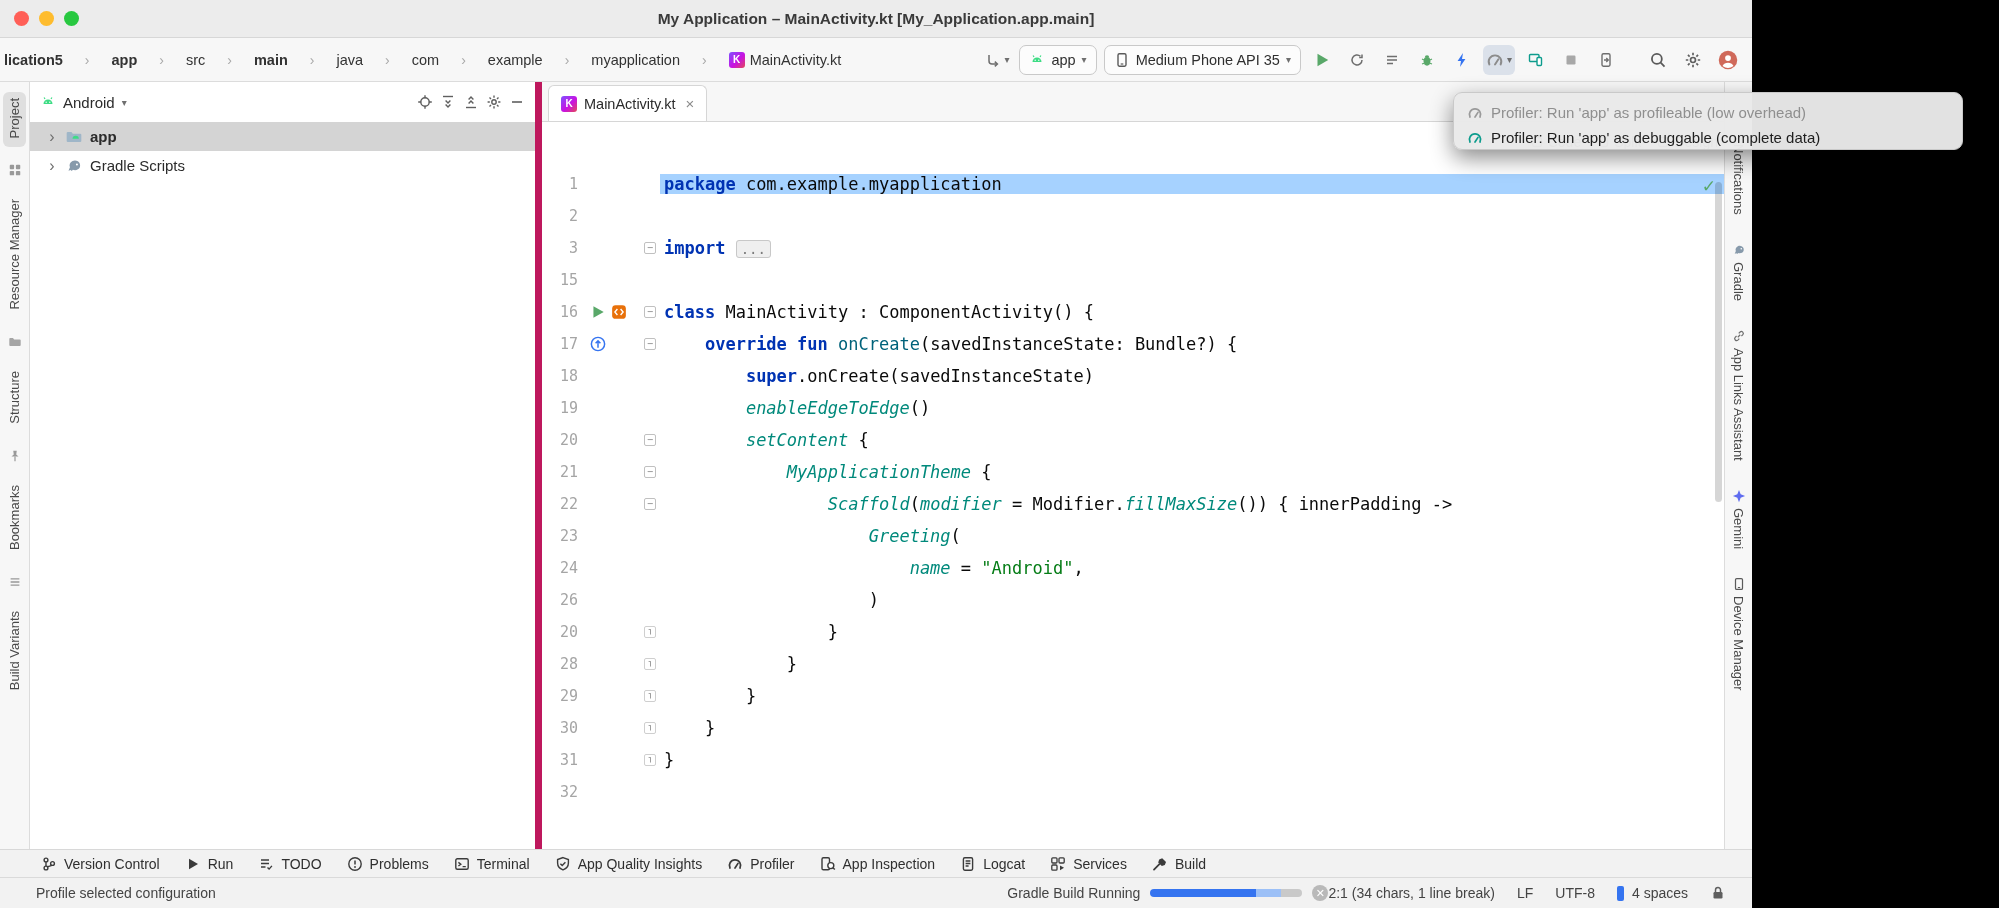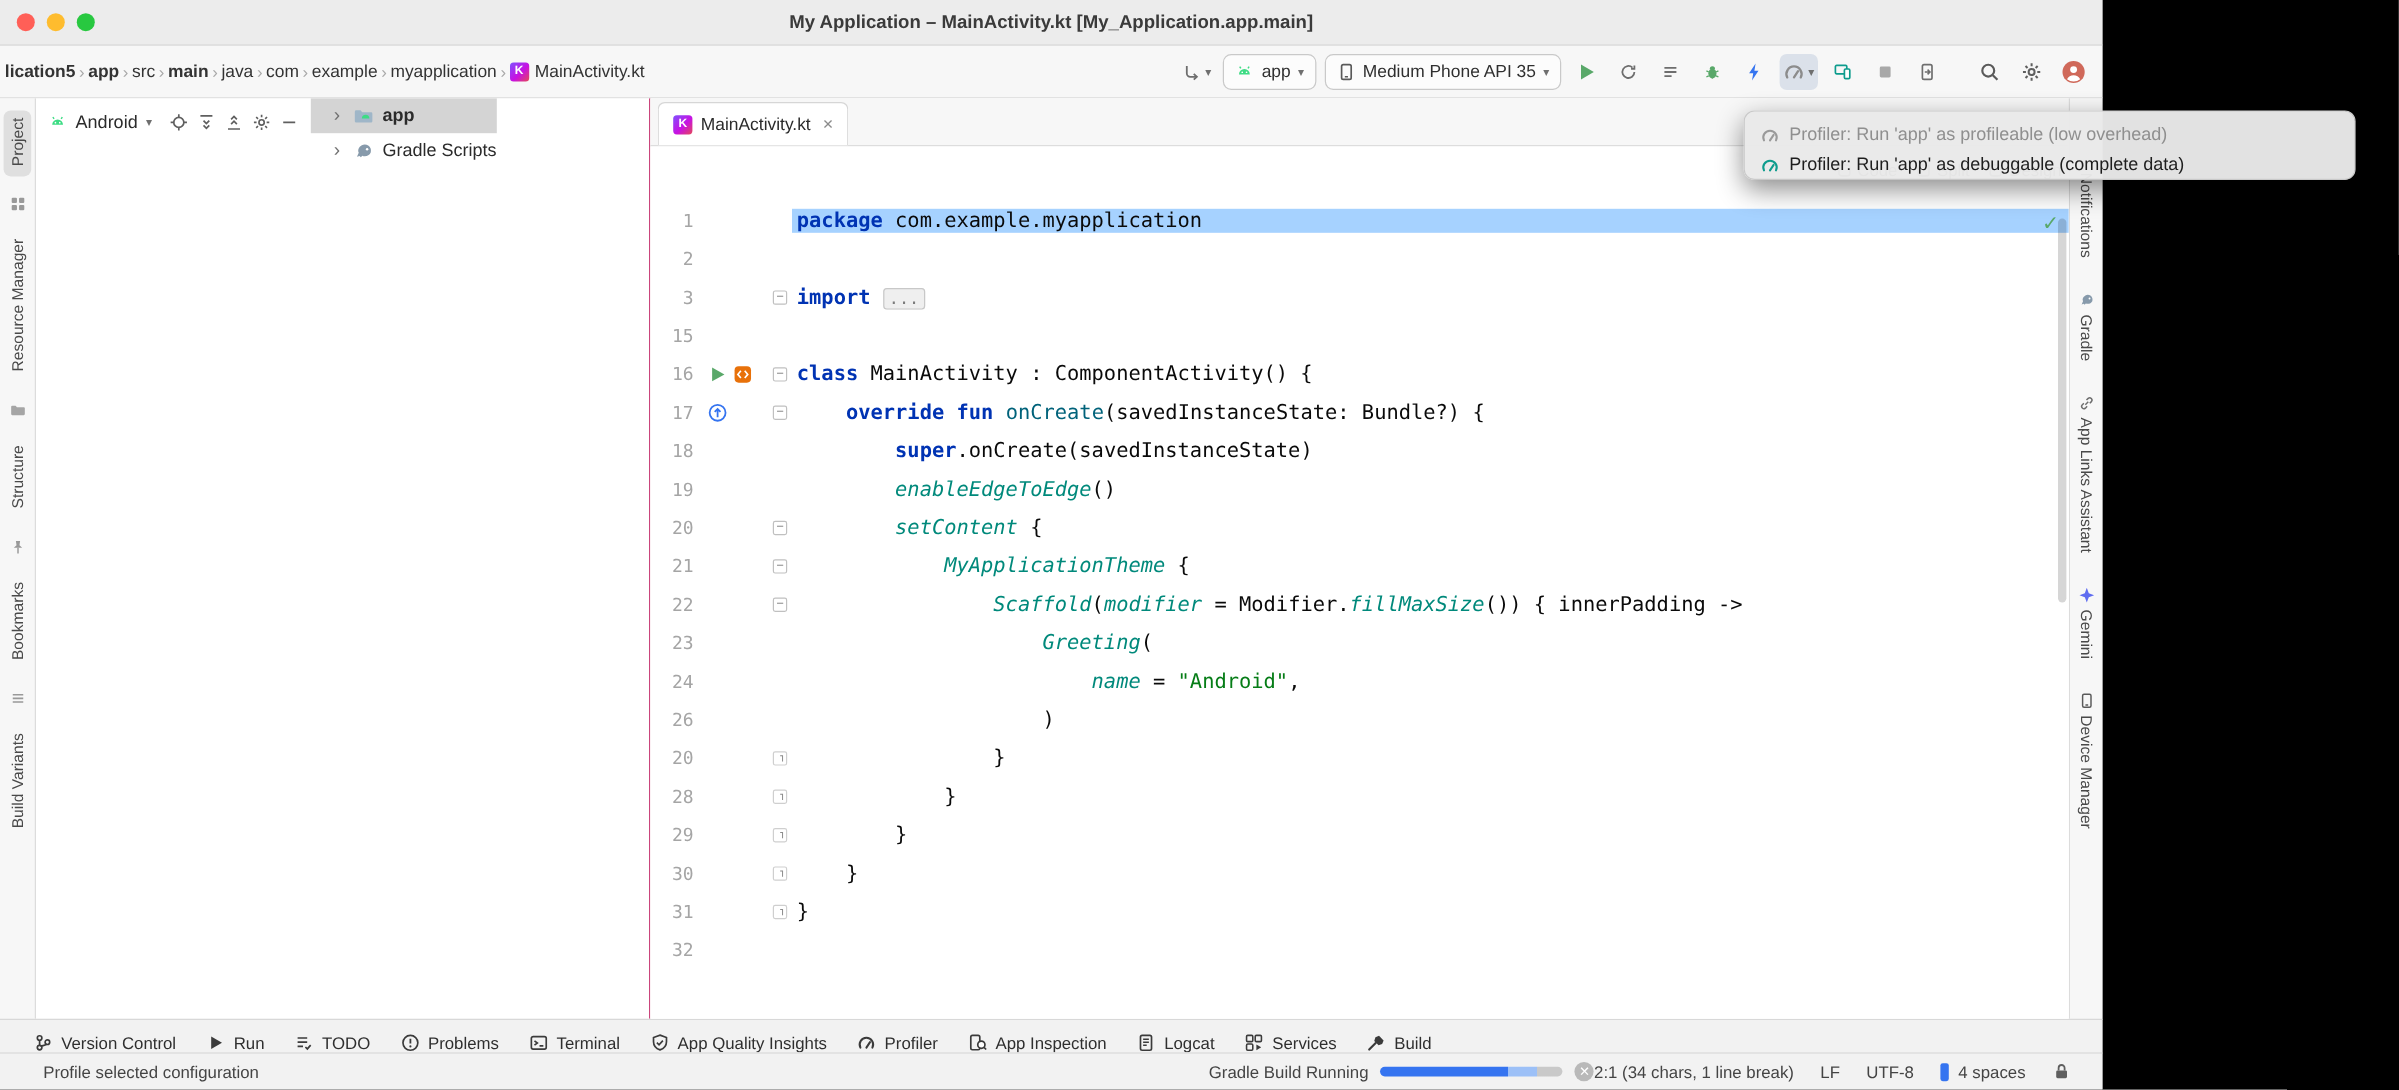--- a/index.html
+++ b/index.html
@@ -10,42 +10,42 @@
   .icon svg{width:100%;height:100%;display:block}
   .i12{width:12px;height:12px}.i14{width:14px;height:14px}.i16{width:16px;height:16px}.i18{width:18px;height:18px}.i20{width:20px;height:20px}
   .b{font-weight:bold}
   
   .titlebar{height:38px;flex:none;background:#ececec;border-bottom:1px solid #d7d7d7;display:flex;align-items:center;justify-content:center;position:relative}
   .lights{position:absolute;left:14px;top:0;height:100%;display:flex;align-items:center;gap:10px}
   .light{width:15px;height:15px;border-radius:50%}
   .title{font-size:15.5px;font-weight:bold;color:#3a3a3a}
   
   .toolbar{height:44px;flex:none;background:#f7f7f7;border-bottom:1px solid #dcdcdc;display:flex;align-items:center;padding:0 10px 0 4px;gap:7px;font-size:14.5px;white-space:nowrap}
-  .breadcrumbs{display:flex;align-items:flex-end;gap:3px;color:#333}
+  .breadcrumbs{display:flex;align-items:flex-end;gap:22px;color:#333}
   .crumb{display:flex;align-items:center;gap:5px;cursor:default}
   .crumb-sep{color:#a9a9a9;font-size:14px}
   .kicon{width:16px;height:16px;border-radius:3px;background:linear-gradient(135deg,#7f52ff 0%,#c811e2 55%,#e44857 100%);color:#fff;font-size:10px;font-weight:bold;display:inline-flex;align-items:center;justify-content:center}
   .tb-spacer{flex:1}
   .tb-btn{height:30px;min-width:28px;display:inline-flex;align-items:center;justify-content:center;gap:3px;border-radius:6px;padding:0 3px}
   .tb-hover{background:#dbe1ea}
   .chip{height:30px;border:1px solid #c9c9c9;border-radius:7px;background:#fcfcfc;display:inline-flex;align-items:center;gap:6px;padding:0 9px;color:#2f2f2f}
   .dd{color:#6f6f6f;font-size:10px}
   
   .main{flex:1;display:flex;min-height:0}
   .stripe{width:30px;flex:none;background:#f7f7f7;display:flex;flex-direction:column;align-items:center;font-size:13px;color:#494949}
   .stripe-l{border-right:1px solid #dcdcdc;padding-top:10px}
   .stripe-r{border-left:1px solid #dcdcdc;padding-top:62px;width:28px}
   .vlabel-l{writing-mode:vertical-rl;transform:rotate(180deg)}
   .vlabel-r{writing-mode:vertical-rl}
   .lt-item{padding:6px 4px;border-radius:6px;margin-bottom:14px}
   .lt-item.active{background:#dfdfdf}
   .stripe-ic{margin:2px 0 16px 0;opacity:.75}
   .rt-item{display:flex;flex-direction:column;align-items:center;gap:5px;margin-bottom:28px}
   
-  .project-panel{width:512px;flex:none;background:#fff;border-right:1px solid #be185d;display:flex;flex-direction:row}
+  .project-panel{width:512px;flex:none;background:#fff;border-right:7px solid #be185d;display:flex;flex-direction:column}
   .pp-header{height:40px;flex:none;display:flex;align-items:center;gap:7px;padding:0 10px;font-size:15px;color:#2b2b2b}
   .pp-sp{flex:1}
   .pp-ic{color:#5f5f5f}
   .tree-row{height:29px;display:flex;align-items:center;gap:7px;padding-left:16px;font-size:15px}
   .tree-row.selrow{background:#d4d4d4}
   .tree-chevron{color:#6f6f6f;font-size:16px;width:12px;text-align:center}
   
   .editor{flex:1;min-width:0;background:#fff;display:flex;flex-direction:column}
   .tabbar{height:40px;flex:none;background:#f7f7f7;border-bottom:1px solid #d6d6d6;display:flex;align-items:flex-end;padding-left:6px}
   .tab{height:36px;background:#fff;border:1px solid #d6d6d6;border-bottom:none;border-radius:6px 6px 0 0;display:flex;align-items:center;gap:7px;padding:0 12px;font-size:14.5px;color:#2b2b2b}
@@ -64,21 +64,21 @@
   .tk-fn{color:#00627a}
   .tk-comp{color:#00897b;font-style:italic}
   .tk-named{color:#00897b;font-style:italic}
   .tk-str{color:#067d17}
   .tk-fold{color:#7c7c7c;background:#efefef;border:1px solid #c8c8c8;border-radius:3px;padding:0 4px;font-size:14px}
   .modes{position:absolute;top:12px;right:6px;display:flex;gap:16px;align-items:center;font-size:14px;color:#4a4a4a;z-index:2}
   .mode{display:flex;align-items:center;gap:5px}
   .ed-check{position:absolute;top:54px;right:8px;color:#59a869;font-size:17px;z-index:2}
   .scroll-thumb{position:absolute;right:2px;top:60px;width:7px;height:320px;border-radius:4px;background:rgba(0,0,0,.16)}
   
-  .bottombar{height:28px;flex:none;background:#f2f2f2;border-top:1px solid #d8d8d8;display:flex;align-items:flex-end;gap:25px;padding-left:28px;font-size:14px;color:#2f2f2f}
+  .bottombar{height:28px;flex:none;background:#f2f2f2;border-top:1px solid #d8d8d8;display:flex;align-items:center;gap:25px;padding-left:41px;font-size:14px;color:#2f2f2f}
   .bb-item{display:flex;align-items:center;gap:7px}
   
   .statusbar{height:31px;flex:none;background:#f2f2f2;border-top:1px solid #dadada;display:flex;align-items:center;font-size:14px;color:#444;padding:0 26px 0 36px}
   .sb-gradle{display:flex;align-items:center;gap:10px;margin-left:auto}
   .pbar{width:152px;height:8px;border-radius:4px;background:linear-gradient(90deg,#3574f0 0%,#3574f0 70%,#9cc0f7 70%,#9cc0f7 86%,#c9c9c9 86%,#c9c9c9 100%)}
   .cancel{width:16px;height:16px;border-radius:50%;background:#b9b9b9;color:#fff;font-size:11px;display:inline-flex;align-items:center;justify-content:center}
   .sb-right{display:flex;align-items:center;gap:22px;}
   .sb-ind{width:7px;height:15px;border-radius:2px;background:#3574f0}
   
   .popup{position:absolute;left:1453px;top:92px;width:510px;height:58px;background:rgba(233,233,233,.97);border:1px solid #c9c9c9;border-radius:9px;box-shadow:0 8px 22px rgba(0,0,0,.45);z-index:50;padding:3px 6px;display:flex;flex-direction:column;justify-content:center}

